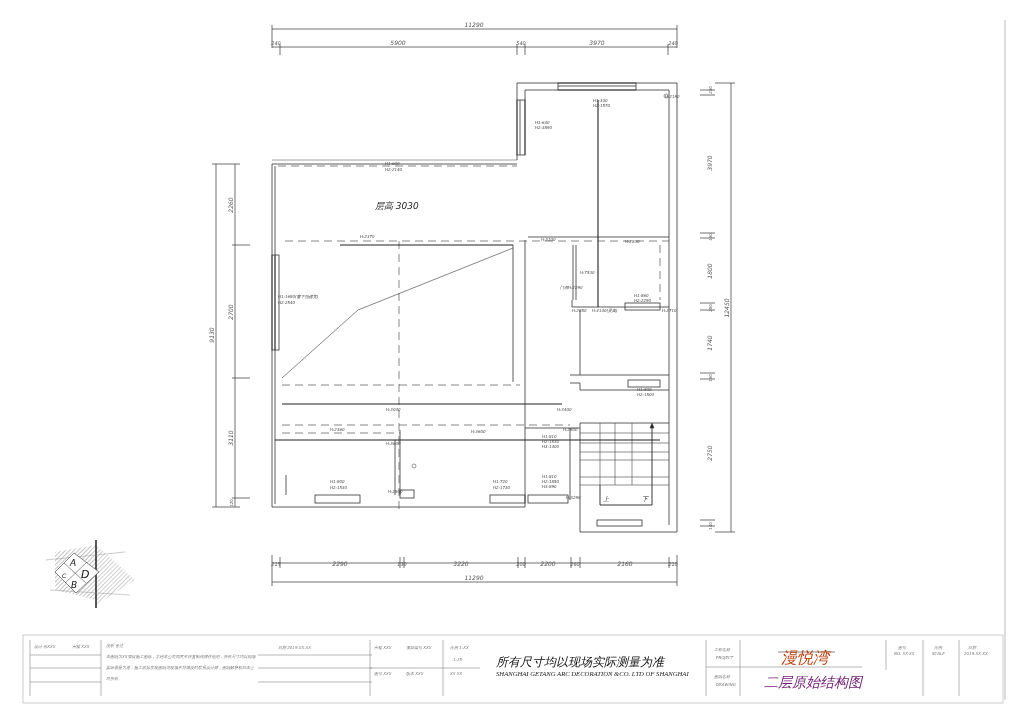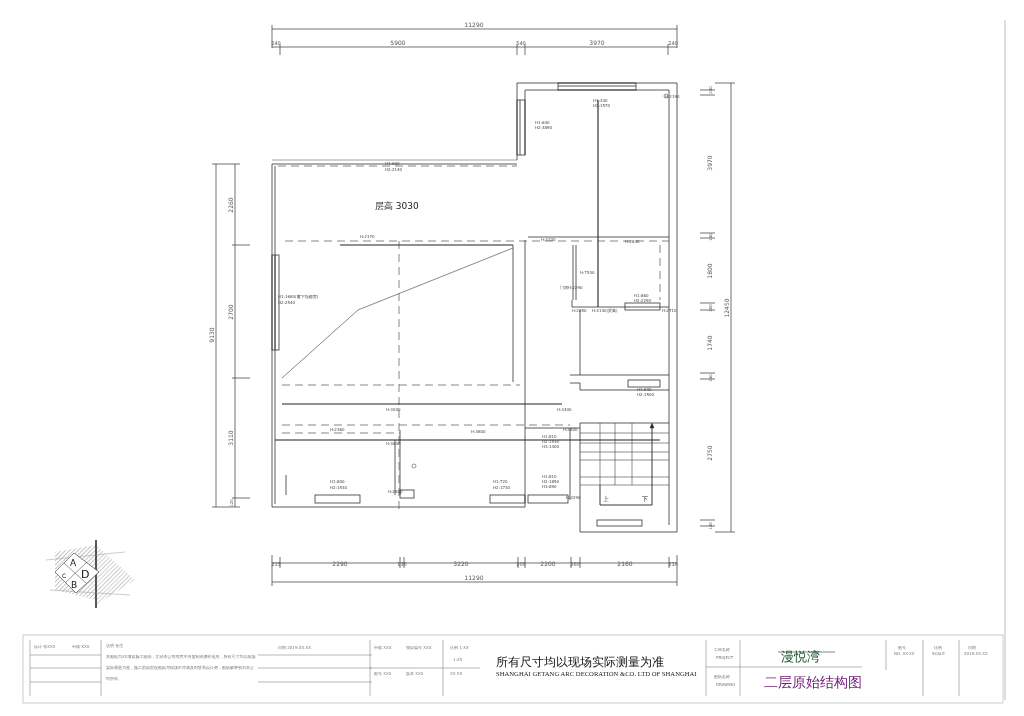--- a/index.html
+++ b/index.html
@@ -1,17 +1,17 @@
 <!DOCTYPE html>
 <html><head>
 <meta charset="utf-8">
 <style>
   html,body{margin:0;padding:0;background:#fff;}
   body{width:1024px;height:716px;position:relative;overflow:hidden;font-family:"DejaVu Sans",sans-serif;color:#222;}
-  #sheet{position:absolute;left:0;top:0;width:1024px;height:716px;}
+  #sheet{position:absolute;left:0;top:0;width:1024px;height:716px;font-style:italic;}
   svg text{font-family:"DejaVu Sans",sans-serif;}
   .tb-cell{position:absolute;font-size:4px;color:#777;line-height:6px;}
   .abs{position:absolute;}
 </style>
 </head>
 <body>
 
 <div id="sheet">
 <svg width="1024" height="716" viewBox="0 0 1024 716" xmlns="http://www.w3.org/2000/svg">
 
@@ -288,21 +288,21 @@
 <div class="tb-cell" style="left:406px;top:671px;">版本 XXX</div>
 <div class="tb-cell" style="left:450px;top:645px;">比例 1:XX</div>
 <div class="tb-cell" style="left:453px;top:657px;">1:25</div>
 <div class="tb-cell" style="left:450px;top:671px;">XX XX</div>
 
 <div class="abs" style="left:496px;top:654px;font-size:12px;color:#111;letter-spacing:0px;white-space:nowrap;">所有尺寸均以现场实际测量为准</div>
 <div class="abs" style="left:496px;top:670px;font-family:'Liberation Serif',serif;font-size:7px;color:#222;white-space:nowrap;transform:scaleX(0.95);transform-origin:left;">SHANGHAI GETANG ARC DECORATION  &amp;CO. LTD OF SHANGHAI</div>
 
 <div class="tb-cell" style="left:714px;top:647px;">工程名称</div>
 <div class="tb-cell" style="left:716px;top:655px;">PROJECT</div>
-<div class="abs" style="left:781px;top:648px;font-size:13px;color:#14532d;">漫悦湾</div>
+<div class="abs" style="left:781px;top:648px;font-size:16px;color:#c2410c;">漫悦湾</div>
 <div class="tb-cell" style="left:714px;top:674px;">图纸名称</div>
 <div class="tb-cell" style="left:716px;top:682px;">DRAWING</div>
 <div class="abs" style="left:764px;top:674px;font-size:14px;color:#701a75;">二层原始结构图</div>
 
 <div class="tb-cell" style="left:898px;top:645px;">图号</div>
 <div class="tb-cell" style="left:894px;top:651px;">NO. XX-XX</div>
 <div class="tb-cell" style="left:934px;top:645px;">比例</div>
 <div class="tb-cell" style="left:932px;top:651px;">SCALE</div>
 <div class="tb-cell" style="left:968px;top:645px;">日期</div>
 <div class="tb-cell" style="left:964px;top:651px;">2019.XX.XX</div>

